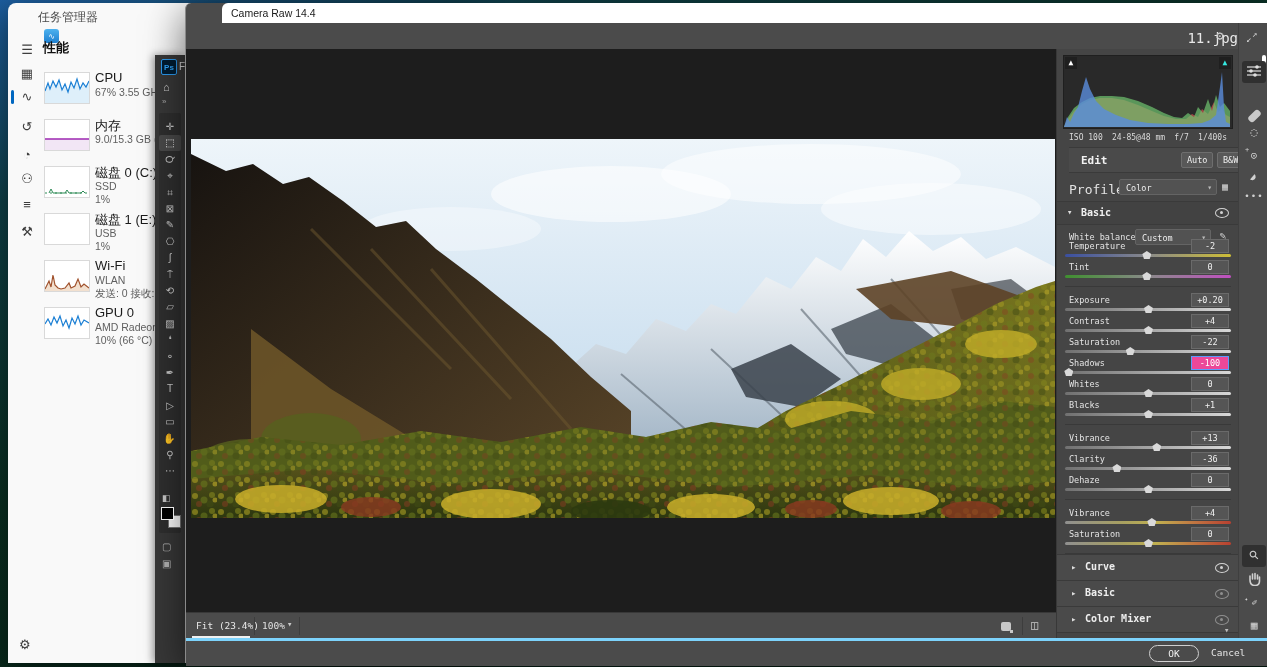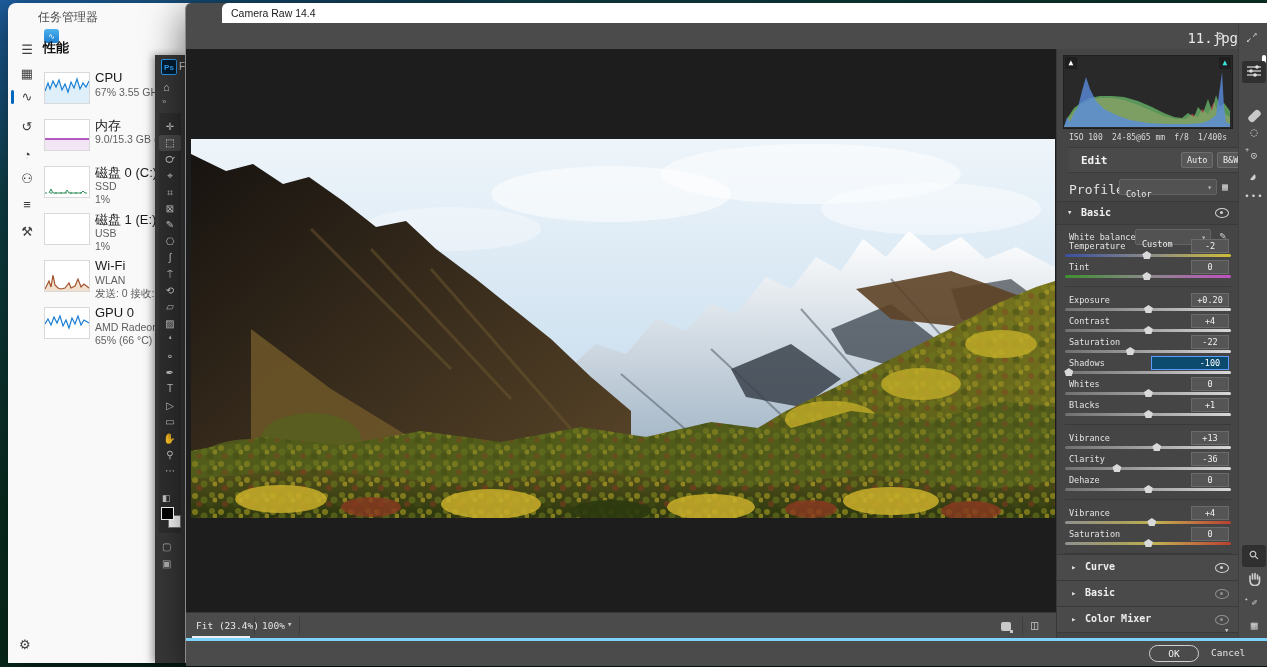--- a/index.html
+++ b/index.html
@@ -67,40 +67,40 @@
   #exif{left:0;top:84px;width:182px;height:13px;display:flex;justify-content:space-between;
         padding:0 12px;box-sizing:border-box;font-size:8px;color:#dadada;}
   #edit-row{left:0;top:98px;width:182px;height:24px;background:#4a4a4a;border-top:1px solid #3a3a3a;border-bottom:1px solid #3a3a3a;margin-left:12px;}
   #edit-label{left:12px;top:6px;font-size:11px;font-weight:bold;color:#f2f2f2;}
   .mini-btn{position:absolute;top:4px;height:14px;background:#585858;border:1px solid #6e6e6e;border-radius:2px;
             font-size:8.5px;color:#eee;line-height:14px;padding:0 5px;}
   #btn-auto{left:112px;} #btn-bw{left:148px;}
   #profile-row{left:0;top:124px;width:182px;height:28px;}
   #profile-label{left:12px;top:9px;font-size:13px;}
   .dd{position:absolute;height:16px;background:#525252;border:1px solid #646464;border-radius:2px;
-      font-size:8.5px;color:#ececec;line-height:16px;padding:6px 6px;box-sizing:border-box;}
+      font-size:8.5px;color:#ececec;line-height:16px;padding:0 6px;box-sizing:border-box;}
   #profile-dd{left:62px;top:6px;width:98px;}
   .dd .chev{position:absolute;right:4px;top:0;font-size:8px;color:#bbb;}
   #profile-browse{left:165px;top:8px;font-size:10px;color:#d5d5d5;}
   #basic-hdr{left:0;top:152px;width:182px;height:22px;background:#424242;border-top:1px solid #3a3a3a;border-bottom:1px solid #3a3a3a;}
   #basic-chev{left:10px;top:5px;font-size:9px;color:#ddd;}
   #basic-label{left:24px;top:5px;font-size:10px;font-weight:bold;color:#f0f0f0;}
   #wb-row{left:0;top:176px;width:182px;height:24px;}
   #wb-label{left:12px;top:7px;font-size:8.5px;}
   #wb-dd{left:78px;top:4px;width:76px;}
   #wb-dropper{left:162px;top:4px;font-size:11px;color:#d8d8d8;transform:rotate(90deg);}
   .eye{position:absolute;width:12px;height:8px;border:1px solid #d2d2d2;border-radius:50%;}
   .eye::after{content:"";position:absolute;left:3.5px;top:1.5px;width:3px;height:3px;border-radius:50%;background:#d2d2d2;}
   .eye.dim{border-color:#8f8f8f;} .eye.dim::after{background:#8f8f8f;}
   #sliders{left:0;top:0;width:182px;}
   .srow{position:absolute;left:0;width:182px;height:21px;}
   .slabel{position:absolute;left:12px;top:2px;font-size:8.5px;color:#e4e4e4;}
   .sval{position:absolute;right:10px;top:0;width:36px;height:12px;background:#555;border:1px solid #6a6a6a;
         font-size:8.5px;color:#f0f0f0;text-align:center;line-height:12px;}
-  .sval.sel{background:#0c4a6e;border-color:#5b9bff;color:#fff;padding-left:40px;}
+  .sval.sel{background:#ec4899;border-color:#5b9bff;color:#fff;}
   .strack{position:absolute;left:8px;right:8px;top:15px;height:3px;border-radius:2px;
           background:linear-gradient(90deg,#707070,#d8d8d8);}
   .strack.temp{background:linear-gradient(90deg,#3a4fa0,#8a8a8a 50%,#cdbd36);}
   .strack.tint{background:linear-gradient(90deg,#3f8f2f,#8a8a8a 50%,#c050c0);}
   .strack.vibrance,.strack.saturation{background:linear-gradient(90deg,#909090,#a8a060 35%,#c0b050 55%,#c07040 80%,#b84030);}
   .sthumb{position:absolute;top:-3px;width:9px;height:8px;background:#d9d9d9;
           clip-path:polygon(50% 0,100% 38%,82% 100%,18% 100%,0 38%);}
   .sdiv{position:absolute;left:8px;width:166px;height:1px;background:#393939;}
   .section{position:absolute;left:0;width:182px;height:25px;background:#4a4a4a;border-top:1px solid #3a3a3a;border-bottom:1px solid #3a3a3a;}
   .sec-chev{position:absolute;left:14px;top:7px;font-size:9px;color:#ddd;}
@@ -202,21 +202,21 @@
         <span class="tm-sub" style="top: 31px;">发送: 0 接收: 32.0</span>
       </div>
       <div class="tm-item" style="top: 238px;">
         <div class="tm-thumb">
           <svg width="44" height="30">
             <polyline points="0,16 3,11 6,17 9,9 12,15 15,8 18,18 21,12 24,20 27,10 30,16 33,8 36,17 39,12 44,15" fill="none" stroke="#1b7fd4" stroke-width="1.2"></polyline>
           </svg>
         </div>
         <span class="tm-name">GPU 0</span>
         <span class="tm-sub" style="top: 18px;">AMD Radeon (T..</span>
-        <span class="tm-sub" style="top: 31px;">65% (66 °C)</span>
+        <span class="tm-sub" style="top: 31px;">10% (66 °C)</span>
       </div>
     </div>
   <span id="tm-settings" class="abs">⚙</span>
 </section>
 
 <section id="psstrip" class="abs">
   <div id="ps-logo" class="abs">Ps</div>
   <span id="ps-menuhint" class="abs">F</span>
   <span id="ps-home" class="abs">⌂</span>
   <span id="ps-collapse" class="abs">»</span>
@@ -365,22 +365,22 @@
       <span id="clipL" class="clip">▲</span>
       <span id="clipR" class="clip">▲</span>
       <svg width="166" height="60" viewBox="0 0 166 60" style="position:absolute;left:0;bottom:1px">
         <path d="M0,60 L4,52 10,44 18,37 26,33 36,31 48,31 60,33 74,38 88,44 100,49 112,52 122,52 128,47 134,50 138,42 144,47 150,35 154,45 158,42 162,48 166,50 L166,60 Z" fill="#c85050" opacity=".75"></path>
         <path d="M0,60 L4,50 10,41 18,35 26,31 36,29 48,29 60,30 74,34 88,40 100,46 110,50 118,51 124,46 130,50 134,40 139,46 144,32 148,44 152,28 156,40 160,36 166,44 L166,60 Z" fill="#6fc46f" opacity=".7"></path>
         <path d="M0,60 L3,50 6,55 10,46 14,40 18,24 22,10 26,22 32,34 40,42 52,48 66,53 84,56 104,57 124,57 138,56 146,53 152,48 156,20 158,5 160,40 162,55 166,57 L166,60 Z" fill="#5a8cdc" opacity=".8"></path>
       </svg>
     </div>
     <div id="exif" class="abs">
       <span>ISO 100</span>
-      <span>24-85@65 mm</span>
-      <span>f/8</span>
+      <span>24-85@48 mm</span>
+      <span>f/7</span>
       <span>1/400s</span>
     </div>
     <span id="panel-up" class="abs">▴</span>
     <div id="edit-row" class="abs">
       <span id="edit-label" class="abs">Edit</span>
       <span id="btn-auto" class="mini-btn">Auto</span>
       <span id="btn-bw" class="mini-btn">B&amp;W</span>
     </div>
     <div id="profile-row" class="abs">
       <span id="profile-label" class="abs">Profile</span>

